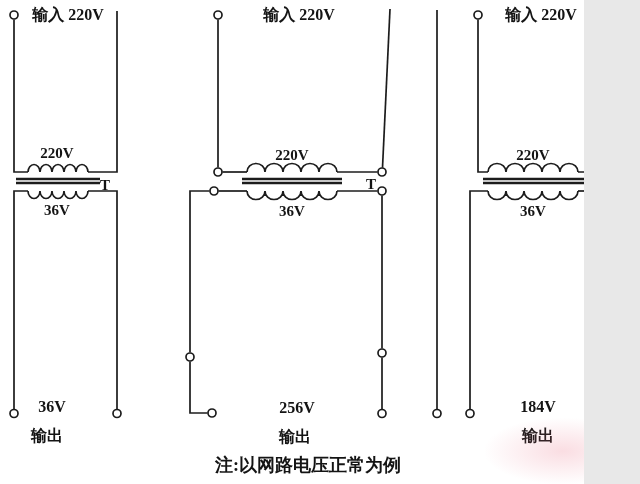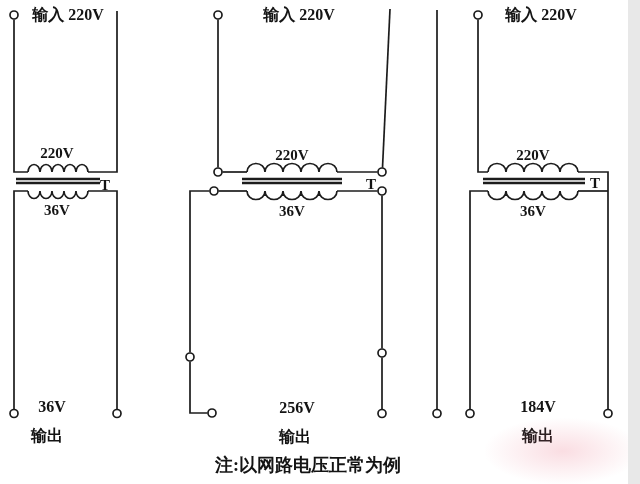--- a/index.html
+++ b/index.html
@@ -1,18 +1,18 @@
 <!DOCTYPE html>
 <html><head>
 <meta charset="utf-8">
 <style>
   html,body{margin:0;padding:0;background:#e8e8e8;}
   .canvas{
     position:relative;
-    width:628px;height:484px;
+    width:584px;height:484px;
     background:#ffffff;
     overflow:hidden;
     font-family:"Liberation Serif","DejaVu Serif",serif;
   }
   svg{position:absolute;left:0;top:0;}
   .wire{fill:none;stroke:#1c1c1c;stroke-width:1.7;}
   .coil{fill:none;stroke:#1c1c1c;stroke-width:1.7;}
   .core{stroke:#1c1c1c;stroke-width:2.6;}
   .terminal{fill:#ffffff;stroke:#1c1c1c;stroke-width:1.7;}
   .lbl{font-family:"Liberation Serif","DejaVu Serif",serif;font-weight:bold;fill:#141414;}

